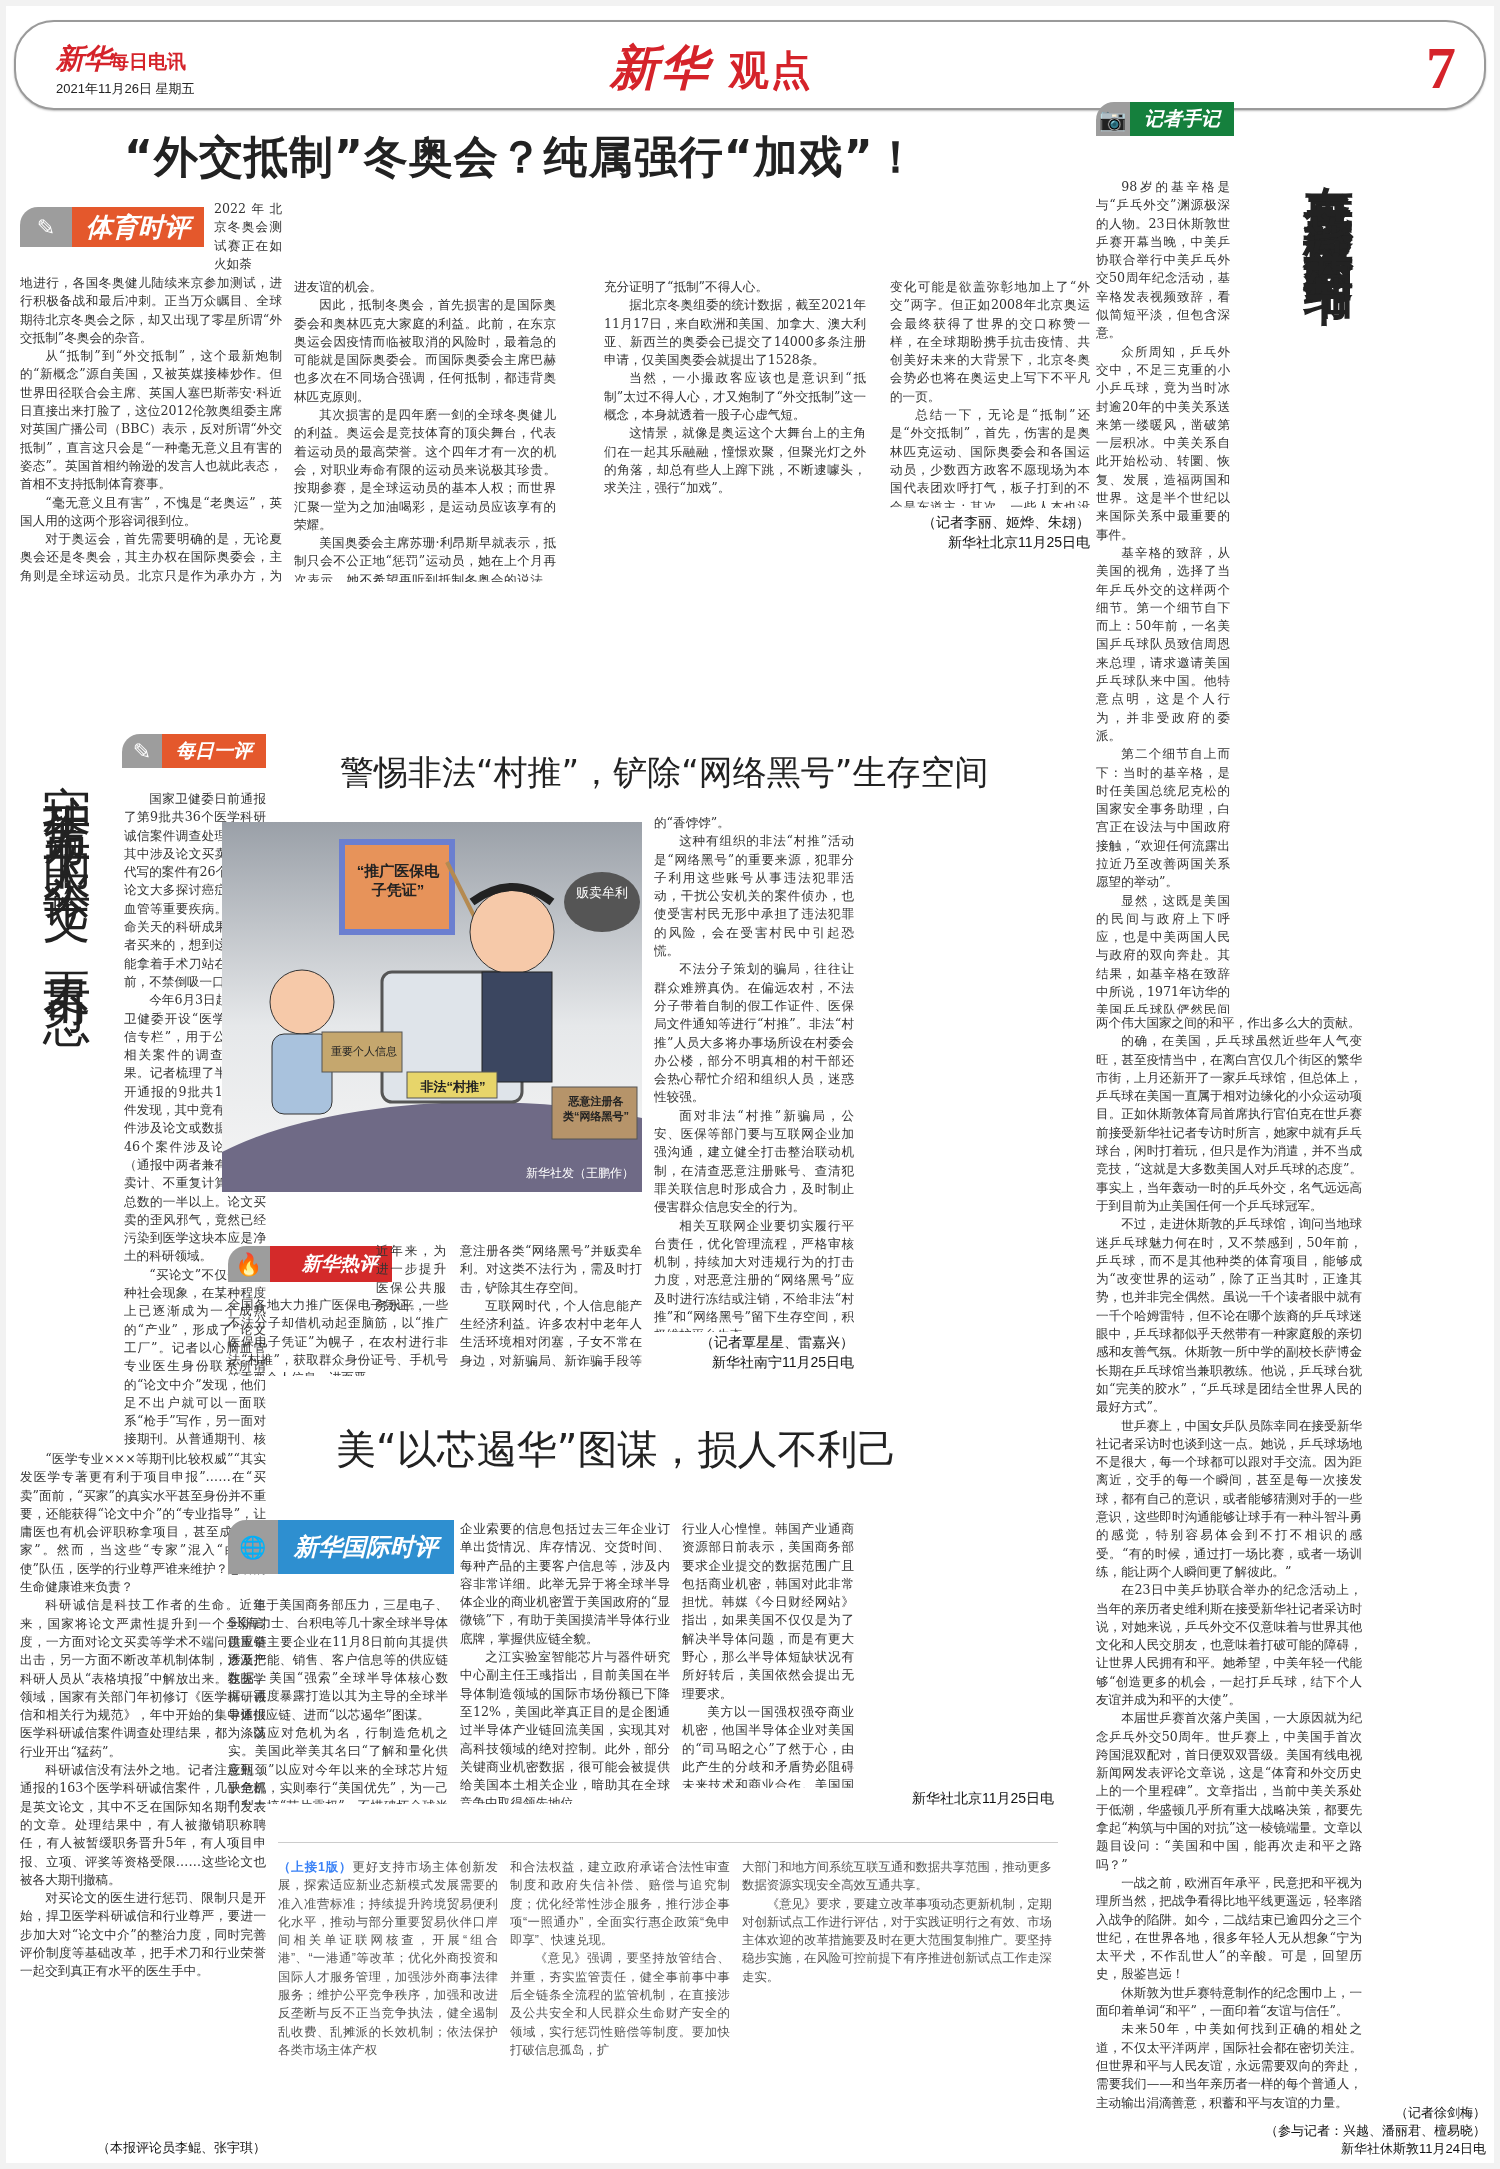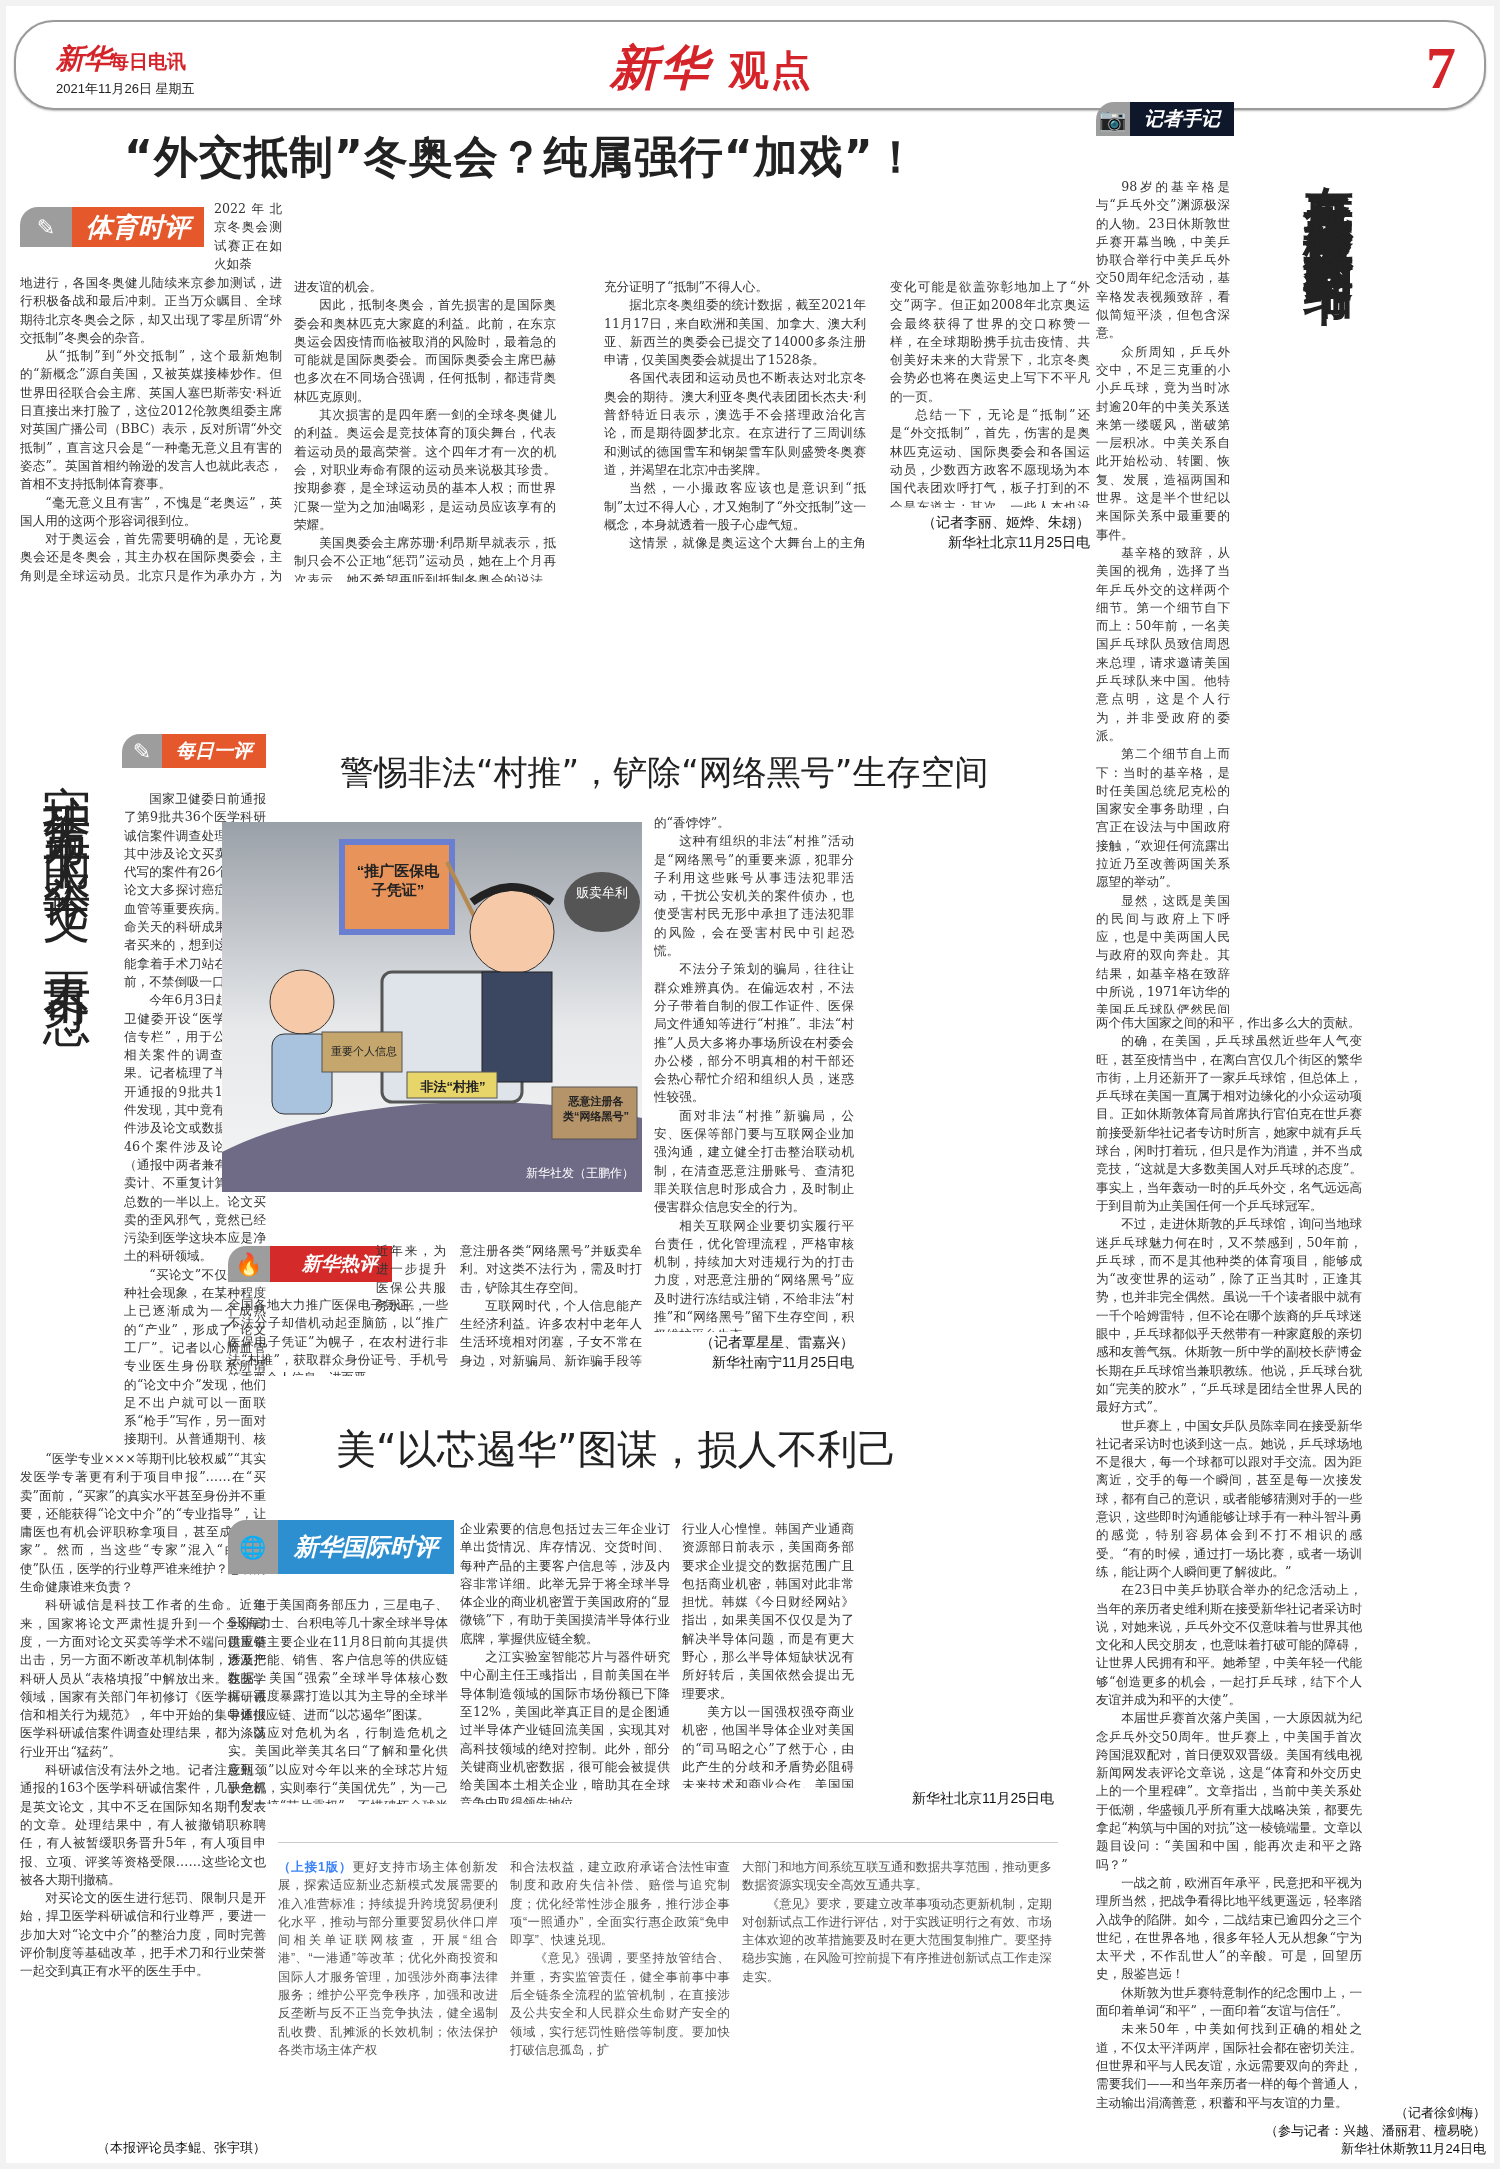--- a/index.html
+++ b/index.html
@@ -63,38 +63,37 @@
   <div class="col" style="left:288px;top:272px;width:262px;height:304px;">
     <p class="noind">进友谊的机会。</p>
     <p>因此，抵制冬奥会，首先损害的是国际奥委会和奥林匹克大家庭的利益。此前，在东京奥运会因疫情而临被取消的风险时，最着急的可能就是国际奥委会。而国际奥委会主席巴赫也多次在不同场合强调，任何抵制，都违背奥林匹克原则。</p>
     <p>其次损害的是四年磨一剑的全球冬奥健儿的利益。奥运会是竞技体育的顶尖舞台，代表着运动员的最高荣誉。这个四年才有一次的机会，对职业寿命有限的运动员来说极其珍贵。按期参赛，是全球运动员的基本人权；而世界汇聚一堂为之加油喝彩，是运动员应该享有的荣耀。</p>
     <p>美国奥委会主席苏珊·利昂斯早就表示，抵制只会不公正地“惩罚”运动员，她在上个月再次表示，她不希望再听到抵制冬奥会的说法。而那些打着“人权”旗号叫嚣抵制的政客，又将运动员的人权置于何地？</p>
 
   </div>
   <div class="col" style="left:598px;top:272px;width:262px;height:276px;">
     <p class="noind">充分证明了“抵制”不得人心。</p>
     <p>据北京冬奥组委的统计数据，截至2021年11月17日，来自欧洲和美国、加拿大、澳大利亚、新西兰的奥委会已提交了14000多条注册申请，仅美国奥委会就提出了1528条。</p>
-    <p>各国代表团和运动员也不断表达对北京冬奥会的期待。澳大利亚冬奥代表团团长杰夫·利普舒特近日表示，澳选手不会搭理政治化言论，而是期待圆梦北京。在京进行了三周训练和测试的德国雪车和钢架雪车队则盛赞冬奥赛道，并渴望在北京冲击奖牌。</p>
     <p>当然，一小撮政客应该也是意识到“抵制”太过不得人心，才又炮制了“外交抵制”这一概念，本身就透着一股子心虚气短。</p>
     <p>这情景，就像是奥运这个大舞台上的主角们在一起其乐融融，憧憬欢聚，但聚光灯之外的角落，却总有些人上蹿下跳，不断逮噱头，求关注，强行“加戏”。</p>
 
   </div>
   <div class="col" style="left:884px;top:272px;width:200px;height:230px;">
     <p class="noind">变化可能是欲盖弥彰地加上了“外交”两字。但正如2008年北京奥运会最终获得了世界的交口称赞一样，在全球期盼携手抗击疫情、共创美好未来的大背景下，北京冬奥会势必也将在奥运史上写下不平凡的一页。</p>
     <p>总结一下，无论是“抵制”还是“外交抵制”，首先，伤害的是奥林匹克运动、国际奥委会和各国运动员，少数西方政客不愿现场为本国代表团欢呼打气，板子打到的不会是东道主；其次，一些人本也没被邀请，却自己跳出来说“我不去”，纯属强行“加戏”；再次，作为东道主，当然欢迎各国友人在遵守冬奥疫情防控措施的基础上欢聚一堂，但冬奥会是全球运动员的舞台，是友谊团结的聚会，别有用心的人来或不来，无关紧要。</p>
 
   </div>
   <div class="abs byline" style="left:884px;top:506px;width:200px;">
     <div>（记者李丽、姬烨、朱翃）</div>
     <div>新华社北京11月25日电</div>
   </div>
 
   <div class="tag" style="left:1090px;top:96px;height:34px;">
     <div class="ic" style="width:34px;">📷</div>
-    <div class="lb" style="background:#0f172a;font-size:19px;">记者手记</div>
+    <div class="lb" style="background:#15803d;font-size:19px;">记者手记</div>
   </div>
   <div class="vtitle" style="left:1290px;top:140px;font-size:50px;height:720px;">有感于基辛格谈乒乓外交的两个细节</div>
   <div class="col" style="left:1090px;top:172px;width:134px;height:836px;">
     <p>98岁的基辛格是与“乒乓外交”渊源极深的人物。23日休斯敦世乒赛开幕当晚，中美乒协联合举行中美乒乓外交50周年纪念活动，基辛格发表视频致辞，看似简短平淡，但包含深意。</p>
     <p>众所周知，乒乓外交中，不足三克重的小小乒乓球，竟为当时冰封逾20年的中美关系送来第一缕暖风，凿破第一层积冰。中美关系自此开始松动、转圜、恢复、发展，造福两国和世界。这是半个世纪以来国际关系中最重要的事件。</p>
     <p>基辛格的致辞，从美国的视角，选择了当年乒乓外交的这样两个细节。第一个细节自下而上：50年前，一名美国乒乓球队员致信周恩来总理，请求邀请美国乒乓球队来中国。他特意点明，这是个人行为，并非受政府的委派。</p>
     <p>第二个细节自上而下：当时的基辛格，是时任美国总统尼克松的国家安全事务助理，白宫正在设法与中国政府接触，“欢迎任何流露出拉近乃至改善两国关系愿望的举动”。</p>
     <p>显然，这既是美国的民间与政府上下呼应，也是中美两国人民与政府的双向奔赴。其结果，如基辛格在致辞中所说，1971年访华的美国乒乓球队俨然民间自发形成的外交使团，而东道主的友善好客，向美国“传递了非常明确的信息”。乒乓外交由此拉开中美关系正常化的序幕。</p>
 
   </div>

